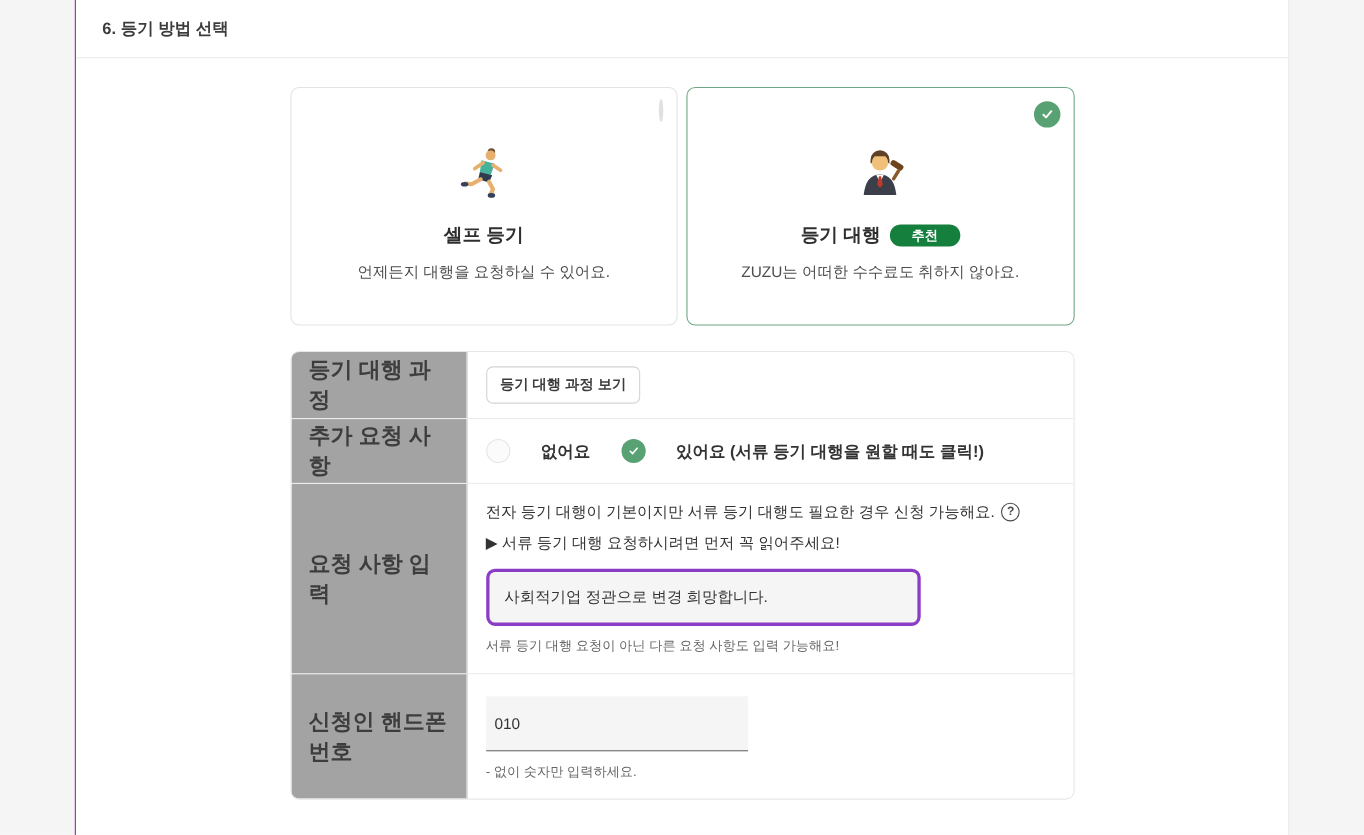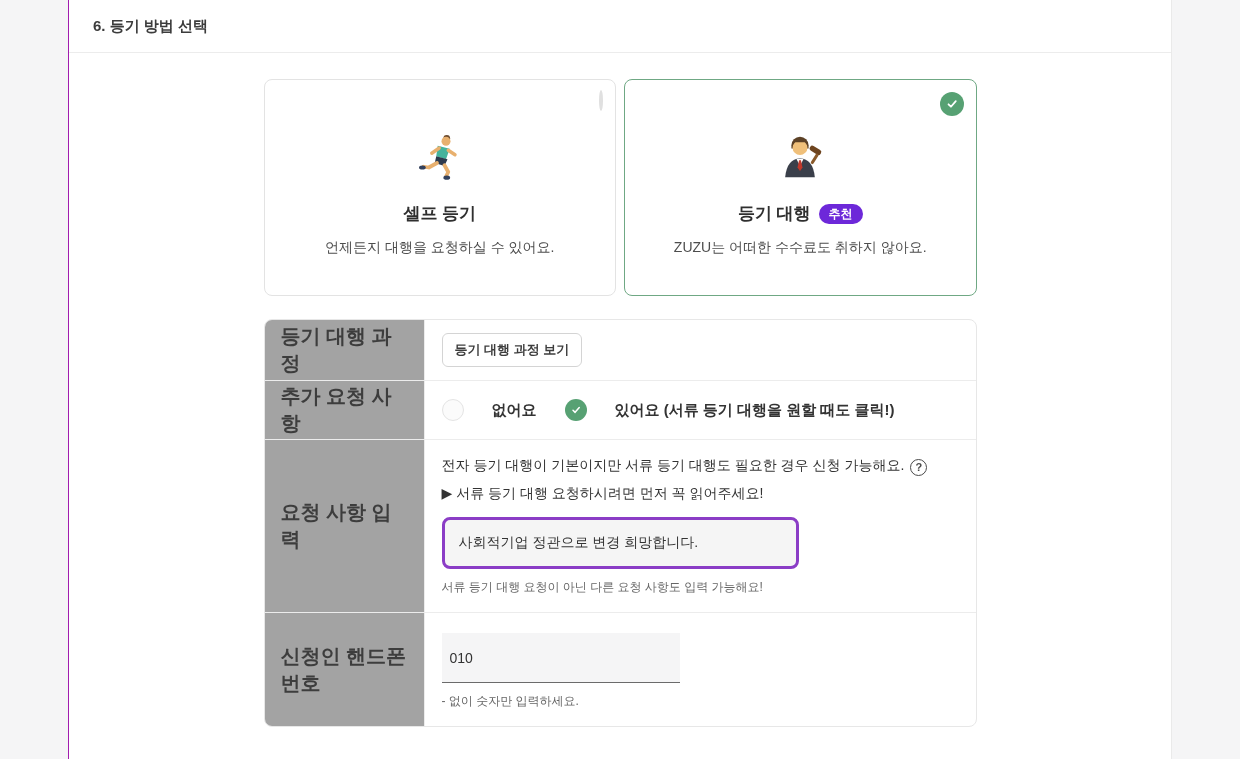--- a/index.html
+++ b/index.html
@@ -50,23 +50,23 @@
     background: #57a173;
     display: flex; align-items: center; justify-content: center;
   }
   .card-icon { height: 50px; display: flex; align-items: center; justify-content: center; }
   .card-title-row {
     margin-top: 20px;
     display: flex; align-items: center; justify-content: center; gap: 8px;
     font-size: 17px; font-weight: 700; color: #2f2f2f;
   }
   .badge {
-    background: #6d28d9; color: #fff;
+    background: #15803d; color: #fff;
     font-size: 12px; font-weight: 700;
-    padding: 4px 10px; border-radius: 13px;
+    padding: 4px 20px; border-radius: 13px;
     line-height: 1;
   }
   .card-desc { margin-top: 13px; font-size: 14px; color: #4d4d4d; line-height: 19px; }
 
   
   .form-table {
     margin-top: 23px;
     border: 1px solid #e7e7e7;
     border-radius: 8px;
     overflow: hidden;
@@ -109,35 +109,35 @@
   .check-circle {
     width: 22px; height: 22px; border-radius: 50%;
     background: #57a173;
     display: flex; align-items: center; justify-content: center;
     flex: 0 0 auto;
   }
   .option-label { font-size: 15px; font-weight: 700; color: #333; }
 
   .info-line {
     font-size: 14px; color: #333;
-    display: flex; align-items: flex-end; gap: 6px;
+    display: flex; align-items: center; gap: 6px;
     line-height: 21px;
   }
   .help-icon {
     width: 17px; height: 17px;
     border: 1.6px solid #4a4a4a; border-radius: 50%;
     display: inline-flex; align-items: center; justify-content: center;
     font-size: 11px; font-weight: 700; color: #4a4a4a;
     cursor: pointer;
   }
   .notice-toggle { margin-top: 7px; font-size: 14px; color: #333; line-height: 21px; cursor: pointer; }
   .request-input {
     display: block;
     margin-top: 13px;
-    width: 357px; height: 52px;
+    width: 395px; height: 52px;
     border: 3px solid #8b3dc6; border-radius: 8px;
     background: #f5f5f5;
     padding: 0 14px;
     font-size: 14px; color: #333;
     font-family: inherit;
     outline: none;
   }
   .input-hint { margin-top: 10px; font-size: 12px; color: #666; }
 
   .phone-input {

